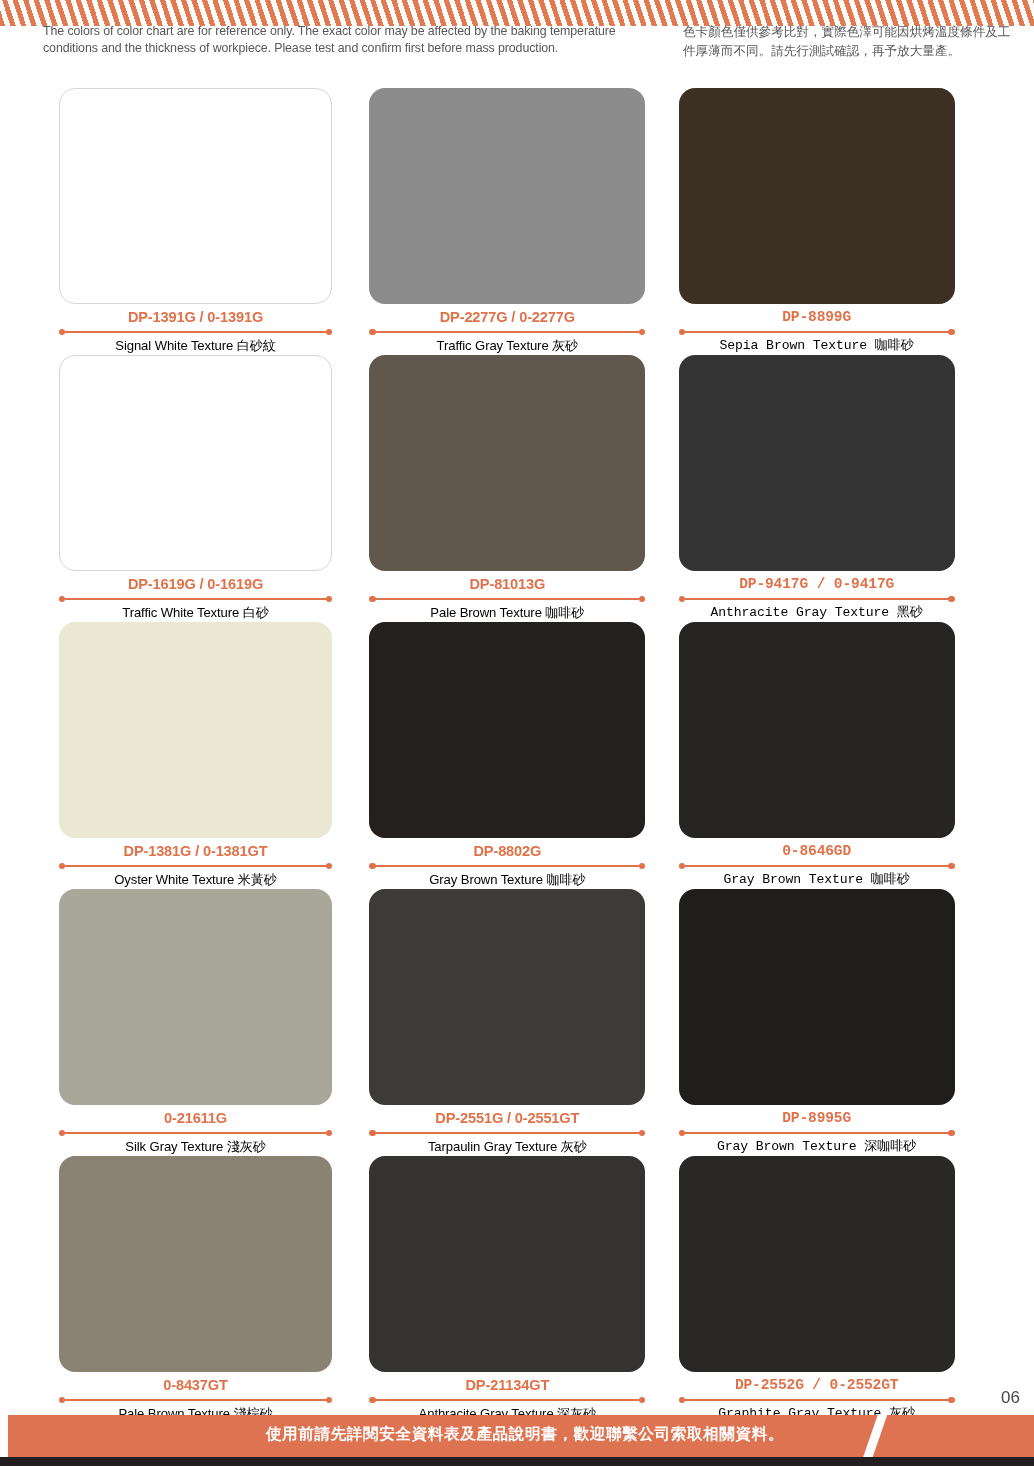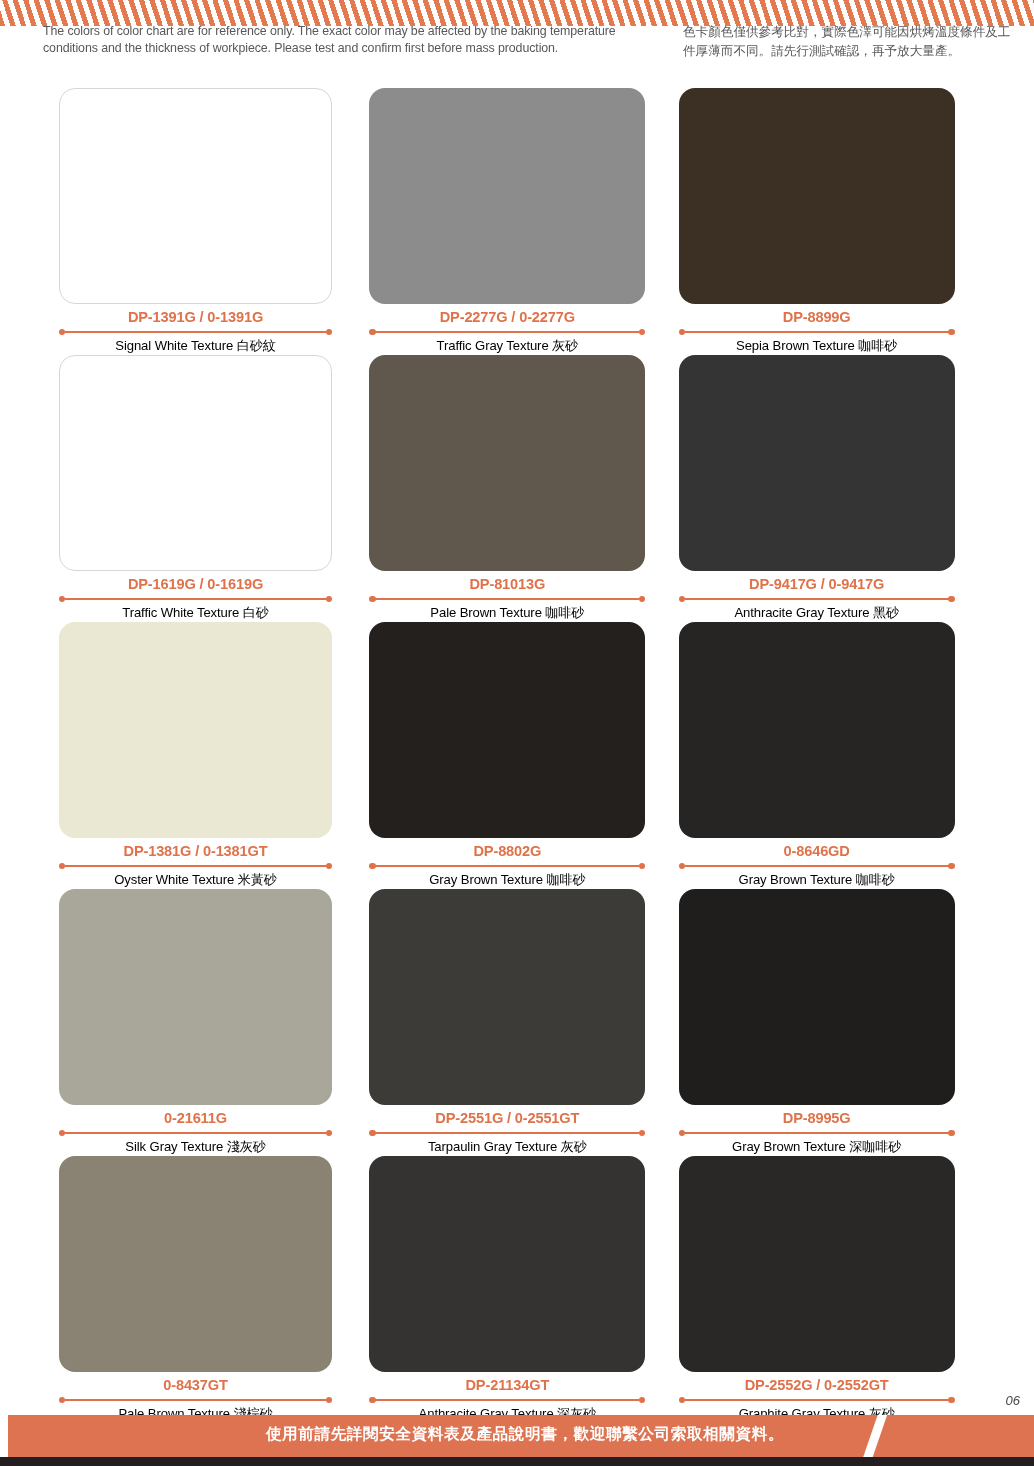--- a/index.html
+++ b/index.html
@@ -77,21 +77,21 @@
     width: 966px;
   }
   .cell {
     width: 318px;
     margin-left: 21px;
     margin-right: 0;
     position: relative;
   }
   .cell:first-child { margin-left: 59px; }
   .cell:nth-child(2) { margin-left: 23px; }
-  .cell:nth-child(3) { margin-left: 22px; }
+  .cell:nth-child(3) { margin-left: 22px; font-family: Liberation Mono, monospace; }
 
   .swatch {
     width: 273px;
     height: 216px;
     border-radius: 16px;
     background: #ffffff;
   }
   .cell:nth-child(1) .swatch { width: 273px; }
   .cell:nth-child(2) .swatch { width: 276px; }
   .cell:nth-child(3) .swatch { width: 276px; }
@@ -146,23 +146,22 @@
     line-height: 19px;
     letter-spacing: -0.1px;
     white-space: nowrap;
   }
 
   
   .page-num {
     position: absolute;
     right: 14px;
     bottom: 58px;
-    font-size: 13px;
+    font-size: 17px;
     color: #4a4a4a;
-    font-style: italic;
   }
 
   
   .footer {
     position: absolute;
     left: 0;
     bottom: 9px;
     width: 1034px;
     height: 42px;
     background: #dd7350;

